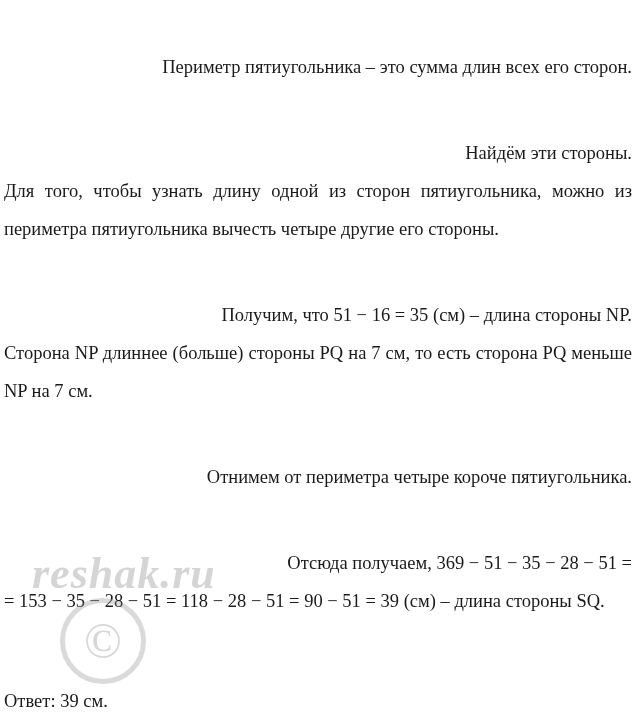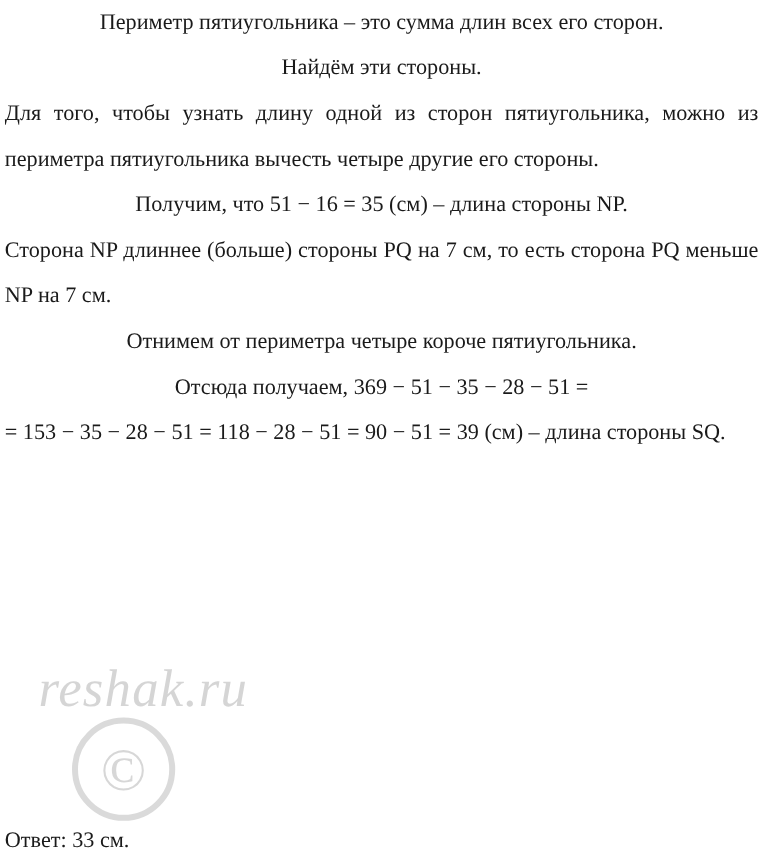--- a/index.html
+++ b/index.html
@@ -29,21 +29,22 @@
     width: 628px;
   }
   .line {
     font-size: 18.5px;
     line-height: 38px;
     text-align: justify;
     text-justify: inter-word;
     white-space: normal;
   }
   .line.nojust {
-    text-align: center;
+    text-align: right;
+    margin-top: 48px;
   }
   .answer {
     position: absolute;
     left: 4px;
     top: 686px;
     font-size: 18.5px;
     line-height: 30px;
   }
   
   .watermark {
@@ -58,20 +59,21 @@
   .wm-text {
     position: absolute;
     left: 22px;
     top: 8px;
     font-family: "Liberation Serif", serif;
     font-size: 44px;
     letter-spacing: 1px;
     color: rgba(150,150,150,0.40);
     font-style: italic;
     white-space: nowrap;
+    font-weight: bold;
   }
   .wm-circle {
     position: absolute;
     left: 50px;
     top: 58px;
     width: 86px;
     height: 86px;
     border: 5px solid rgba(150,150,150,0.35);
     border-radius: 50%;
     box-sizing: border-box;
@@ -112,21 +114,21 @@
     <div class="line nojust">Отнимем от периметра четыре короче пятиугольника.</div>
 
 
     <div class="line nojust">Отсюда получаем, 369 − 51 − 35 − 28 − 51 =</div>
 
     <div class="line">= 153 − 35 − 28 − 51 = 118 − 28 − 51 = 90 − 51 = 39 (см) – длина стороны  SQ.</div>
 
   </div>
 
   <div class="answer">
-    <span>Ответ</span><span>: </span><span>33 см.</span>
+    <span>Ответ</span><span>: </span><span>39 см.</span>
   </div>
 
   <div class="watermark">
     <div class="wm-text">reshak.ru</div>
     <div class="wm-circle">
       <div class="wm-c">©</div>
     </div>
   </div>
 
 </div>

